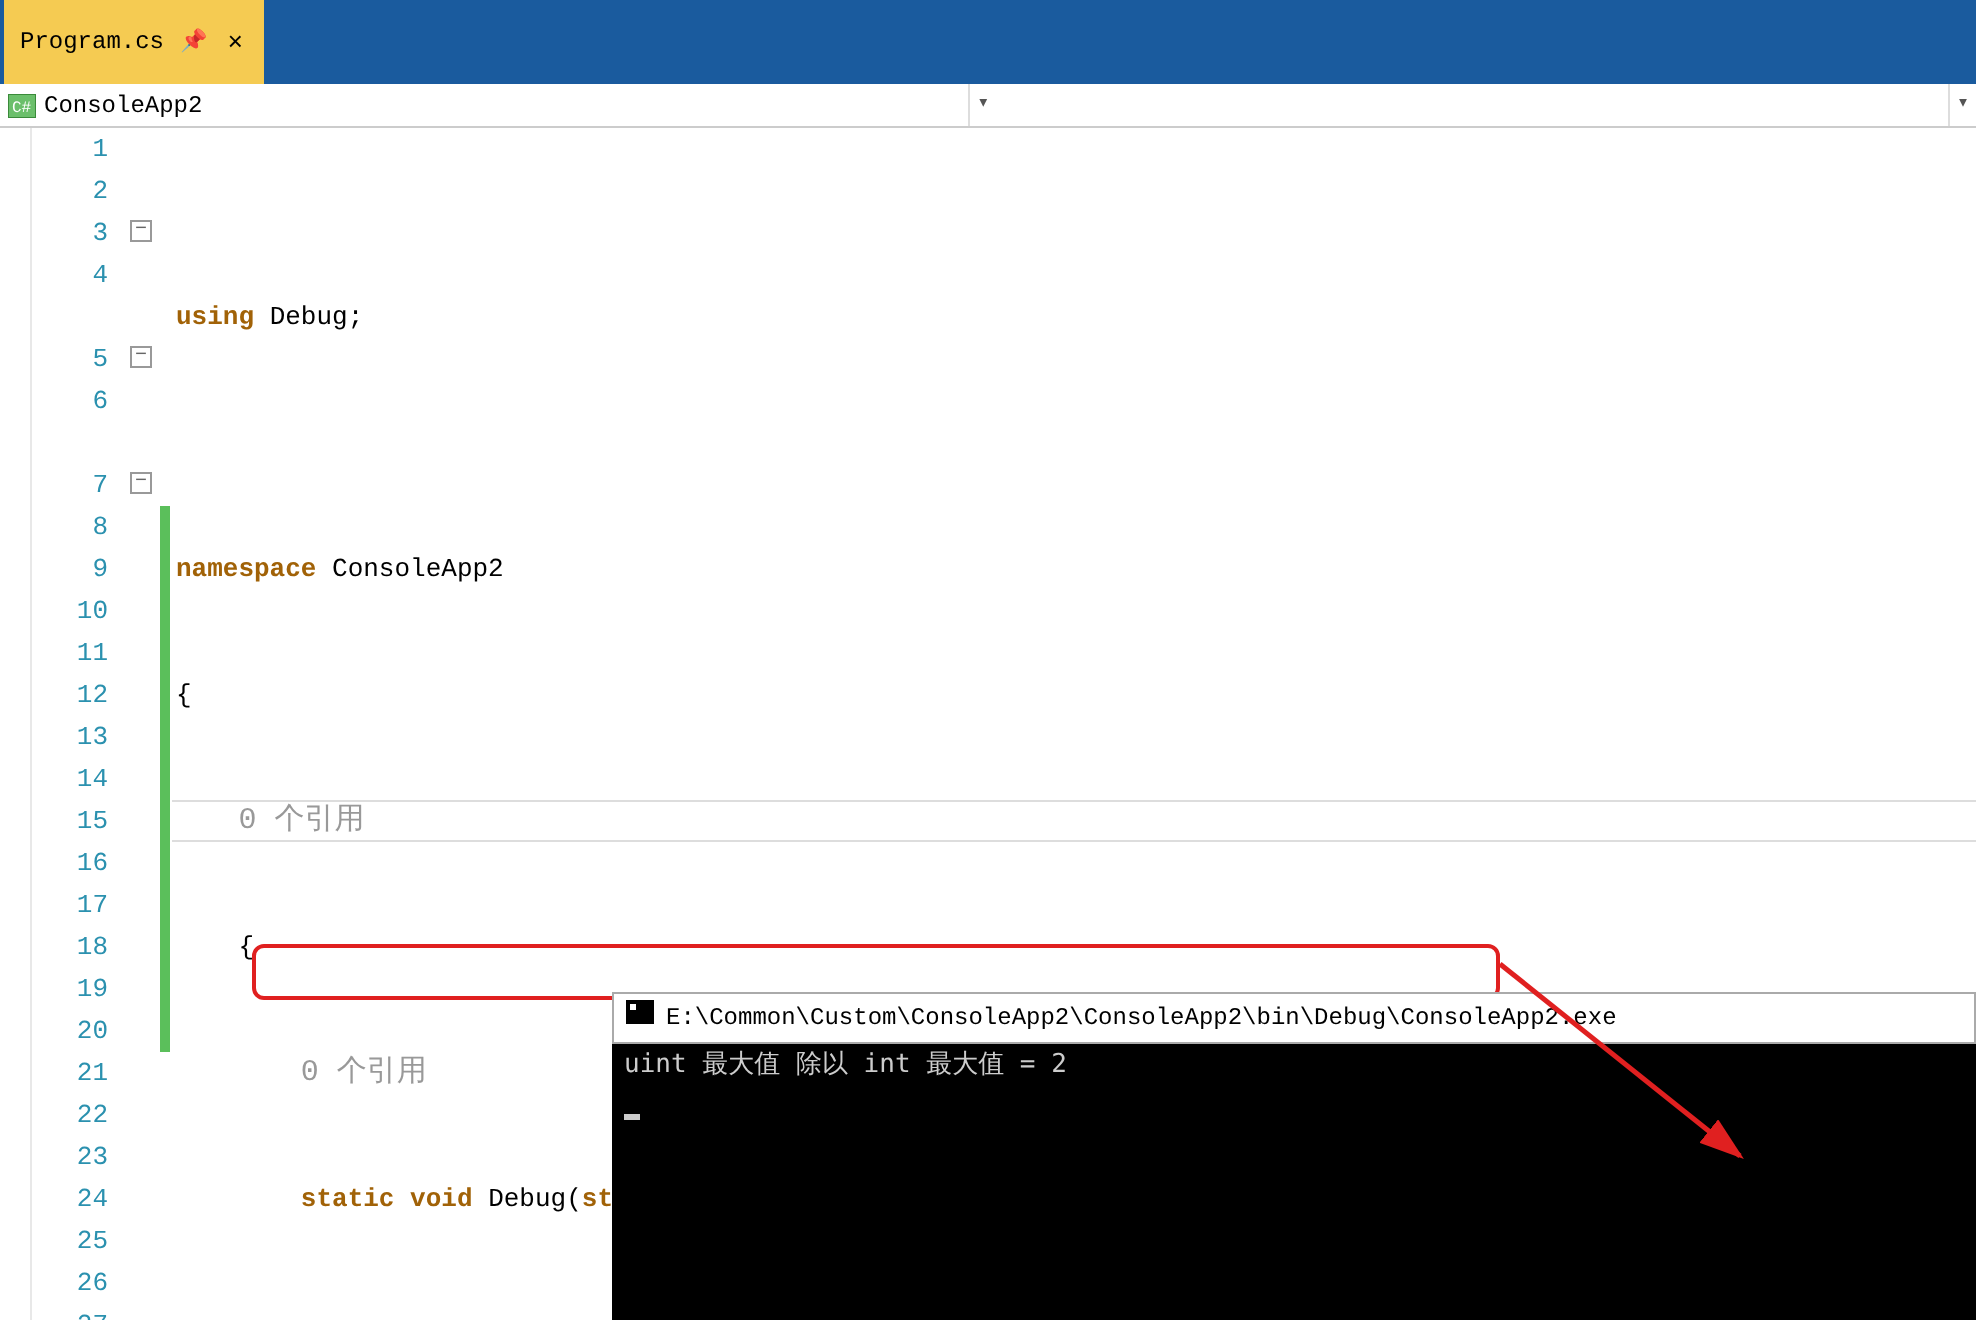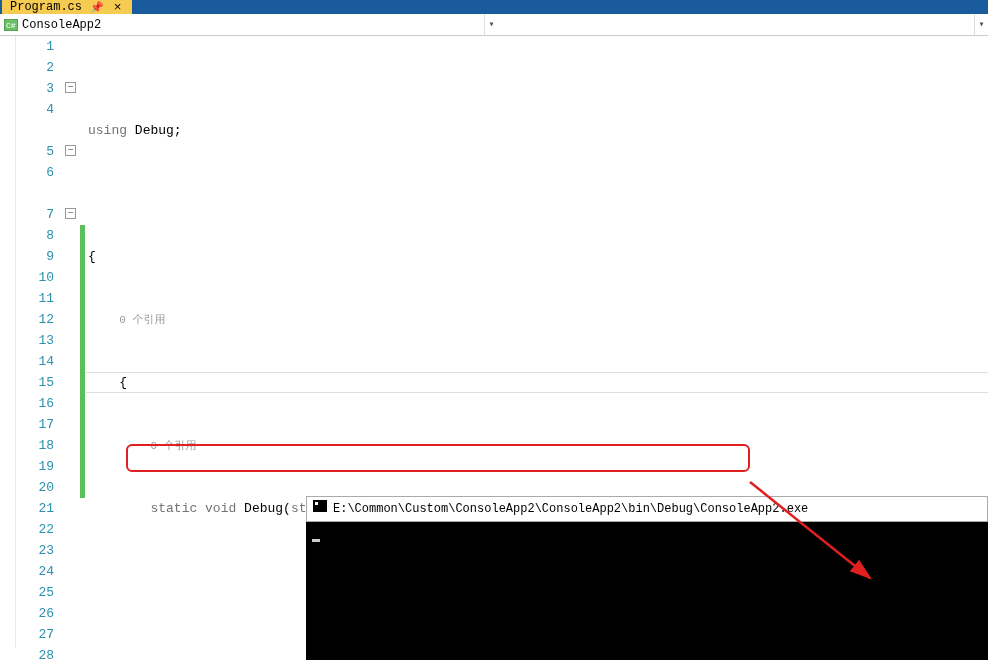--- a/index.html
+++ b/index.html
@@ -7,21 +7,21 @@
     font-family: Consolas, "Courier New", monospace;
     font-size: 13px;
     background: #fff;
     width: 988px;
     height: 660px;
     overflow: hidden;
     position: relative;
   }
   .tab-bar {
     background: #1a5b9e;
-    height: 14px;
+    height: 42px;
     display: flex;
     align-items: stretch;
     padding-left: 2px;
   }
   .tab {
     background: #f5cb52;
     display: flex;
     align-items: center;
     padding: 0 8px;
     gap: 8px;
@@ -85,23 +85,23 @@
     width: 6px; position: relative;
   }
   .change-bar .bar {
     position: absolute; left: 0; width: 5px; background: #5bbf5b;
   }
   .code {
     flex: 1; line-height: 21px; font-size: 13px; position: relative;
     padding-left: 2px; white-space: pre;
   }
   .code .ln { height: 21px; }
-  .kw { color: #737373; }
+  .kw { color: #a16207; font-weight: bold; }
   .type { color: #2b91af; }
-  .ref { color: #999; font-size: 11px; }
+  .ref { color: #999; font-size: 15px; }
   .highlight-box {
     position: absolute;
     border: 2px solid #e02020;
     border-radius: 6px;
     pointer-events: none;
   }
   .line-hl {
     position: absolute;
     left: 0; right: 0;
     border-top: 1px solid #ddd;
@@ -202,20 +202,21 @@
     <div class="fold" style="top:172px">−</div>
   </div>
   <div class="change-bar">
     <div class="bar" style="top:189px;height:273px"></div>
   </div>
   <div class="code">
     <div class="line-hl" style="top:336px;height:21px"></div>
 
     <div class="ln"><span class="kw">using</span> <span>Debug</span>;</div>
     <div class="ln"></div>
+    <div class="ln"><span class="kw">namespace</span> <span>ConsoleApp2</span></div>
     <div class="ln">{</div>
     <div class="ln">    <span class="ref">0 个引用</span></div>
     <div class="ln">    {</div>
     <div class="ln">        <span class="ref">0 个引用</span></div>
     <div class="ln">        <span class="kw">static</span> <span class="kw">void</span> <span>Debug</span>(<span class="kw">string</span><span>[] args</span>)</div>
     
     
     
     
     
@@ -241,20 +242,21 @@
   <div class="console-title">
     <span>
       <svg width="14" height="12">
           <rect width="14" height="12" fill="#000"></rect>
           <rect x="2" y="2" width="3" height="3" fill="#fff"></rect>
         </svg>
     </span>
     <span>E:\Common\Custom\ConsoleApp2\ConsoleApp2\bin\Debug\ConsoleApp2.exe</span>
   </div>
   <div class="console-body">
+    <div>uint 最大值 除以 int 最大值 = 2</div>
     <div><span class="ccaret"></span></div>
   </div>
 </div>
 
 <svg class="arrow-svg" style="left:720px; top:478px" width="180" height="120">
   <defs>
     <marker id="ah" markerWidth="10" markerHeight="10" refX="8" refY="3" orient="auto">
       <path d="M0,0 L9,3 L0,6 Z" fill="#e02020"></path>
     </marker>
   </defs>

